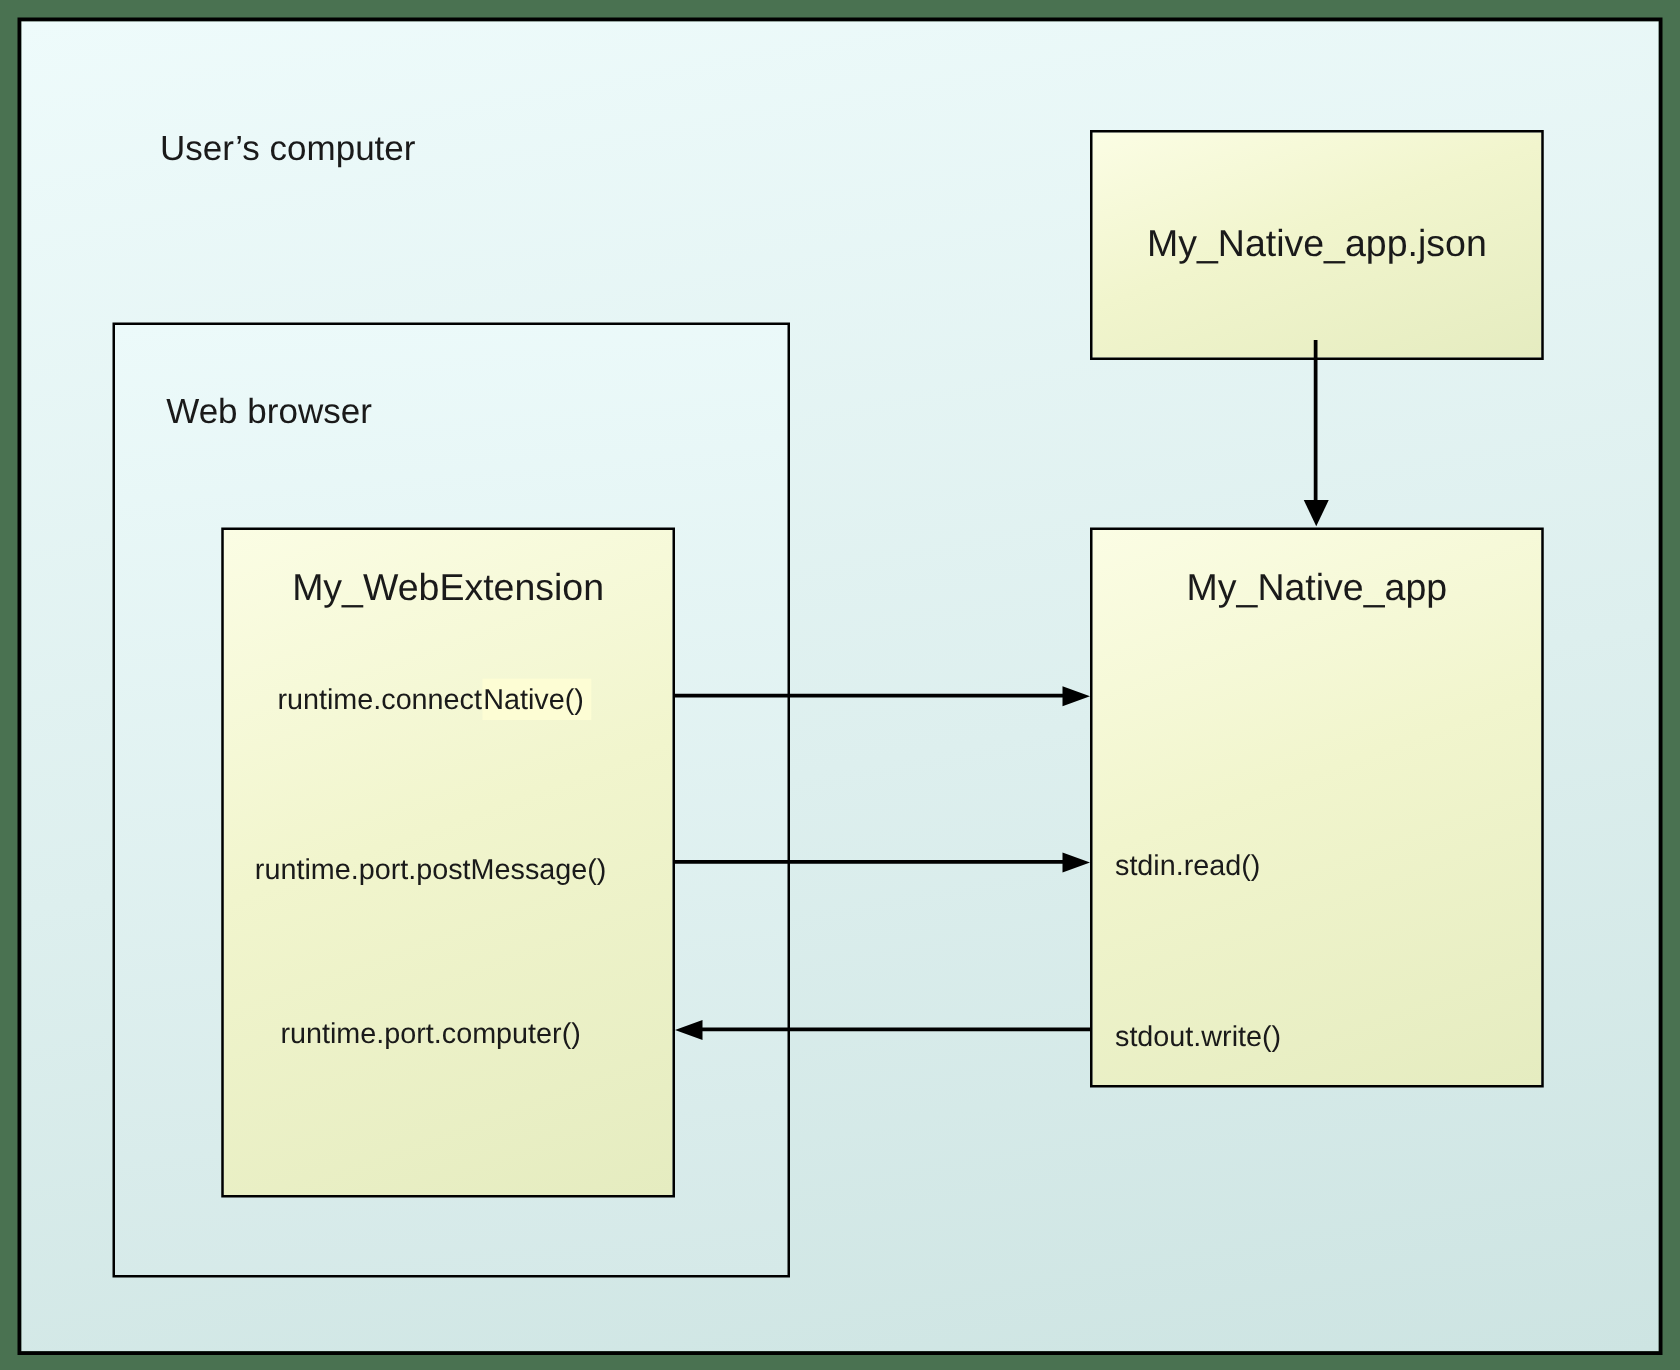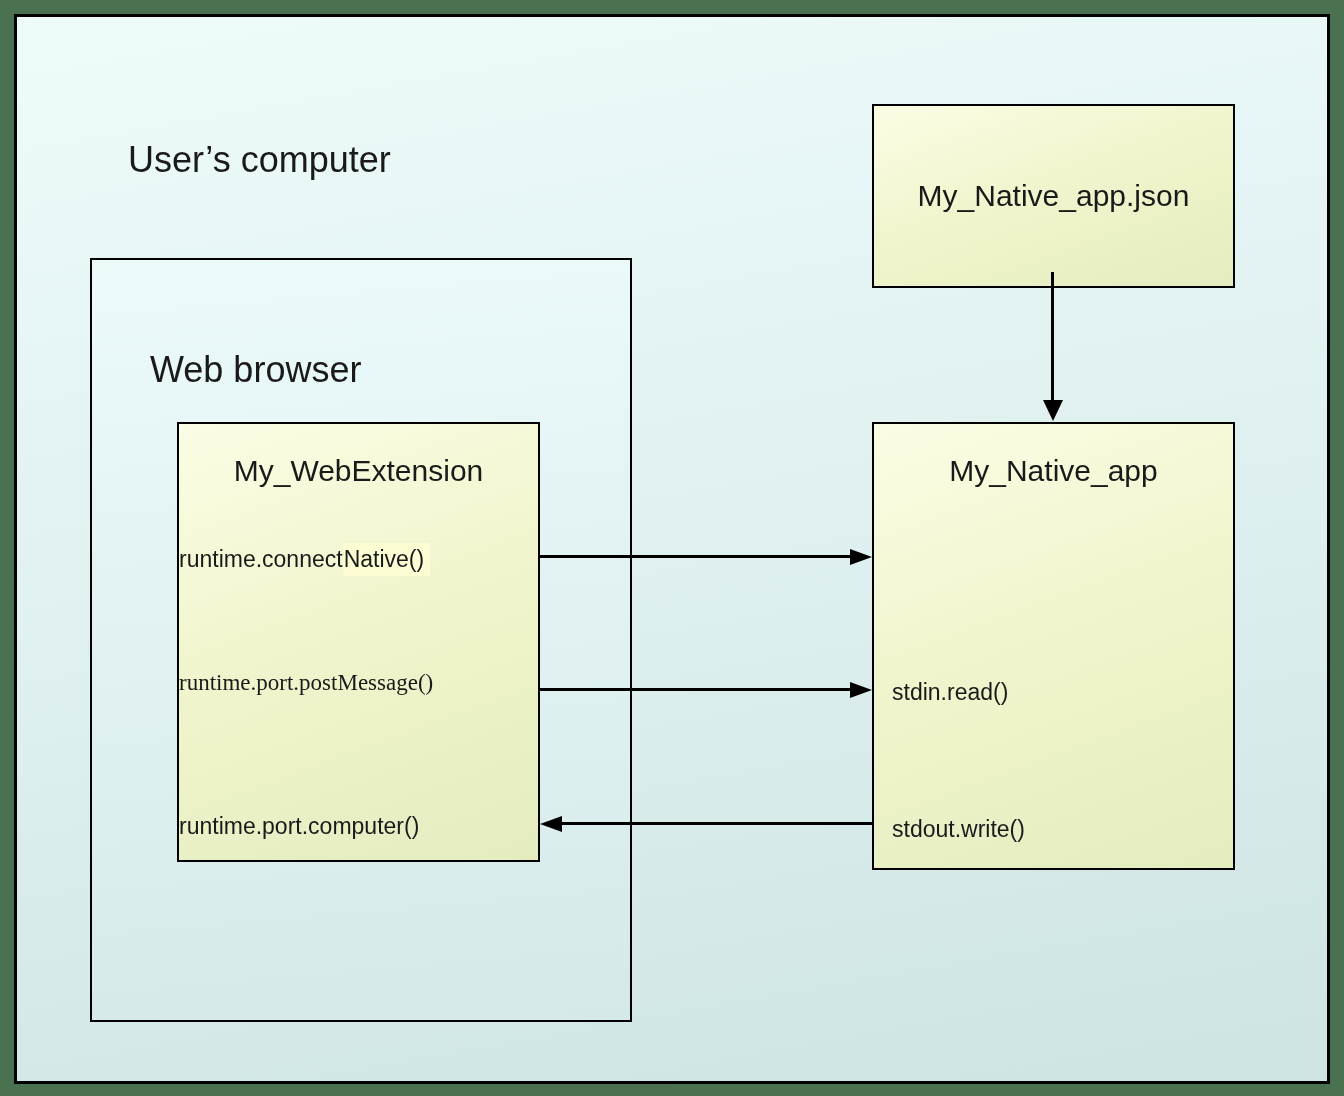--- a/index.html
+++ b/index.html
@@ -29,42 +29,42 @@
     border-width:3px;
     background:linear-gradient(170deg,var(--bg_top) 0%,#ddefee 55%,var(--bg_bottom) 100%);
   }
   .browser-rect{
     left:90px;top:258px;width:542px;height:764px;
     background:linear-gradient(175deg,var(--browser_top) 0%,var(--browser_bottom) 100%);
   }
   .yellow-box{
     background:linear-gradient(160deg,var(--box_yellow_top) 0%,#f1f5cd 45%,var(--box_yellow_bottom) 100%);
   }
-  .webext-box{left:177px;top:422px;width:363px;height:440px;}
+  .webext-box{left:177px;top:422px;width:363px;height:536px;}
   .native-box{left:872px;top:422px;width:363px;height:448px;}
   .json-box{
     left:872px;top:88px;width:363px;height:184px;
     display:flex;align-items:center;justify-content:center;margin-top:16px;
   }
-  .zone-label{position:absolute;font-size:36px;white-space:nowrap;margin-top:36px;}
+  .zone-label{position:absolute;font-size:28px;white-space:nowrap;}
   .users-label{left:128px;top:103px;}
-  .browser-label{left:150px;top:313px;}
+  .browser-label{left:133px;top:313px;}
   .box-title{
     position:absolute;left:0;right:0;top:30px;
     text-align:center;font-size:30px;white-space:nowrap;
   }
   .json-title{position:static;font-size:30px;white-space:nowrap;}
   .method{
     position:absolute;left:0;right:0;height:30px;line-height:30px;
     font-size:23px;white-space:nowrap;
   }
-  .method.right{text-align:left;padding-right:28px;}
+  .method.right{text-align:center;padding-right:28px;}
   .method.left{text-align:left;padding-left:18px;}
   .m-connect{top:120px;}
-  .m-post{top:244px;font-family:Liberation Serif, serif;}
+  .m-post{top:256px;}
   .m-onmsg{top:387px;}
   .m-stdin{top:253px;}
   .m-stdout{top:390px;}
   .hl{
     background:var(--highlight_yellow);
     padding:3px 6px 4px 1px;margin-right:-6px;
   }
   .line{position:absolute;background:var(--line_black);}
   .vline-json{left:1051px;top:272px;width:3px;height:128px;}
   .h-arrow1{left:540px;top:555px;width:312px;height:3px;}

